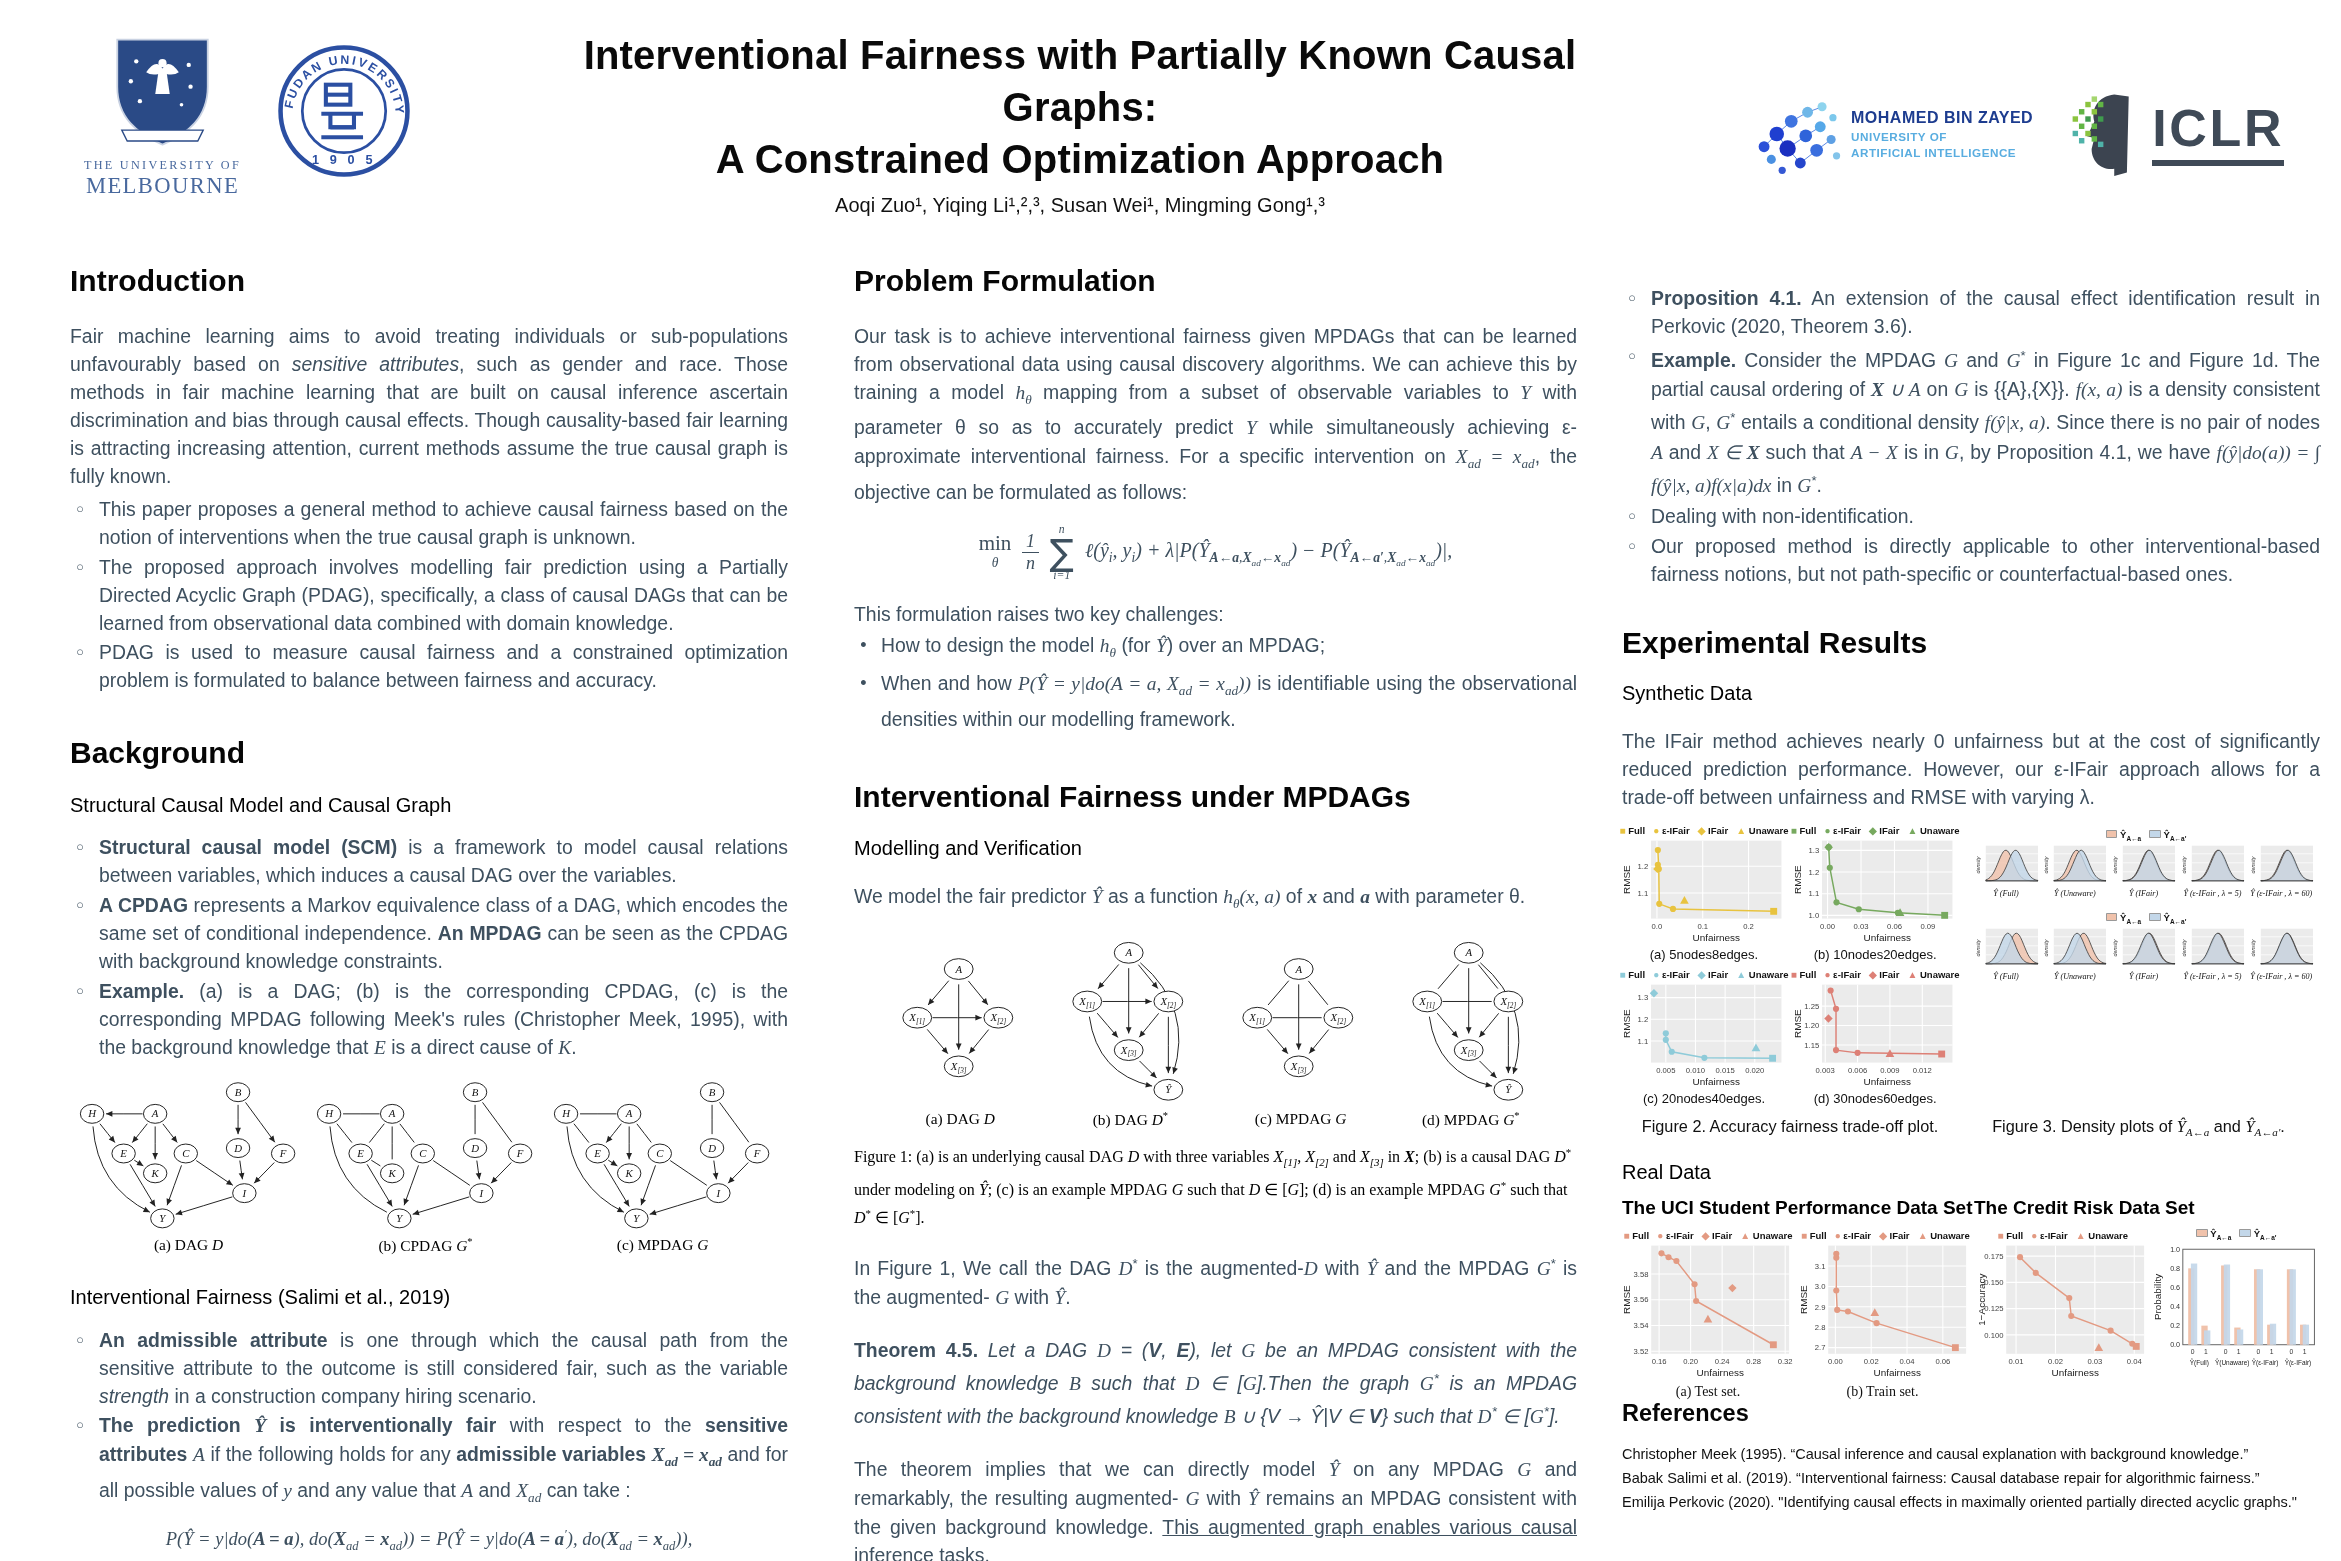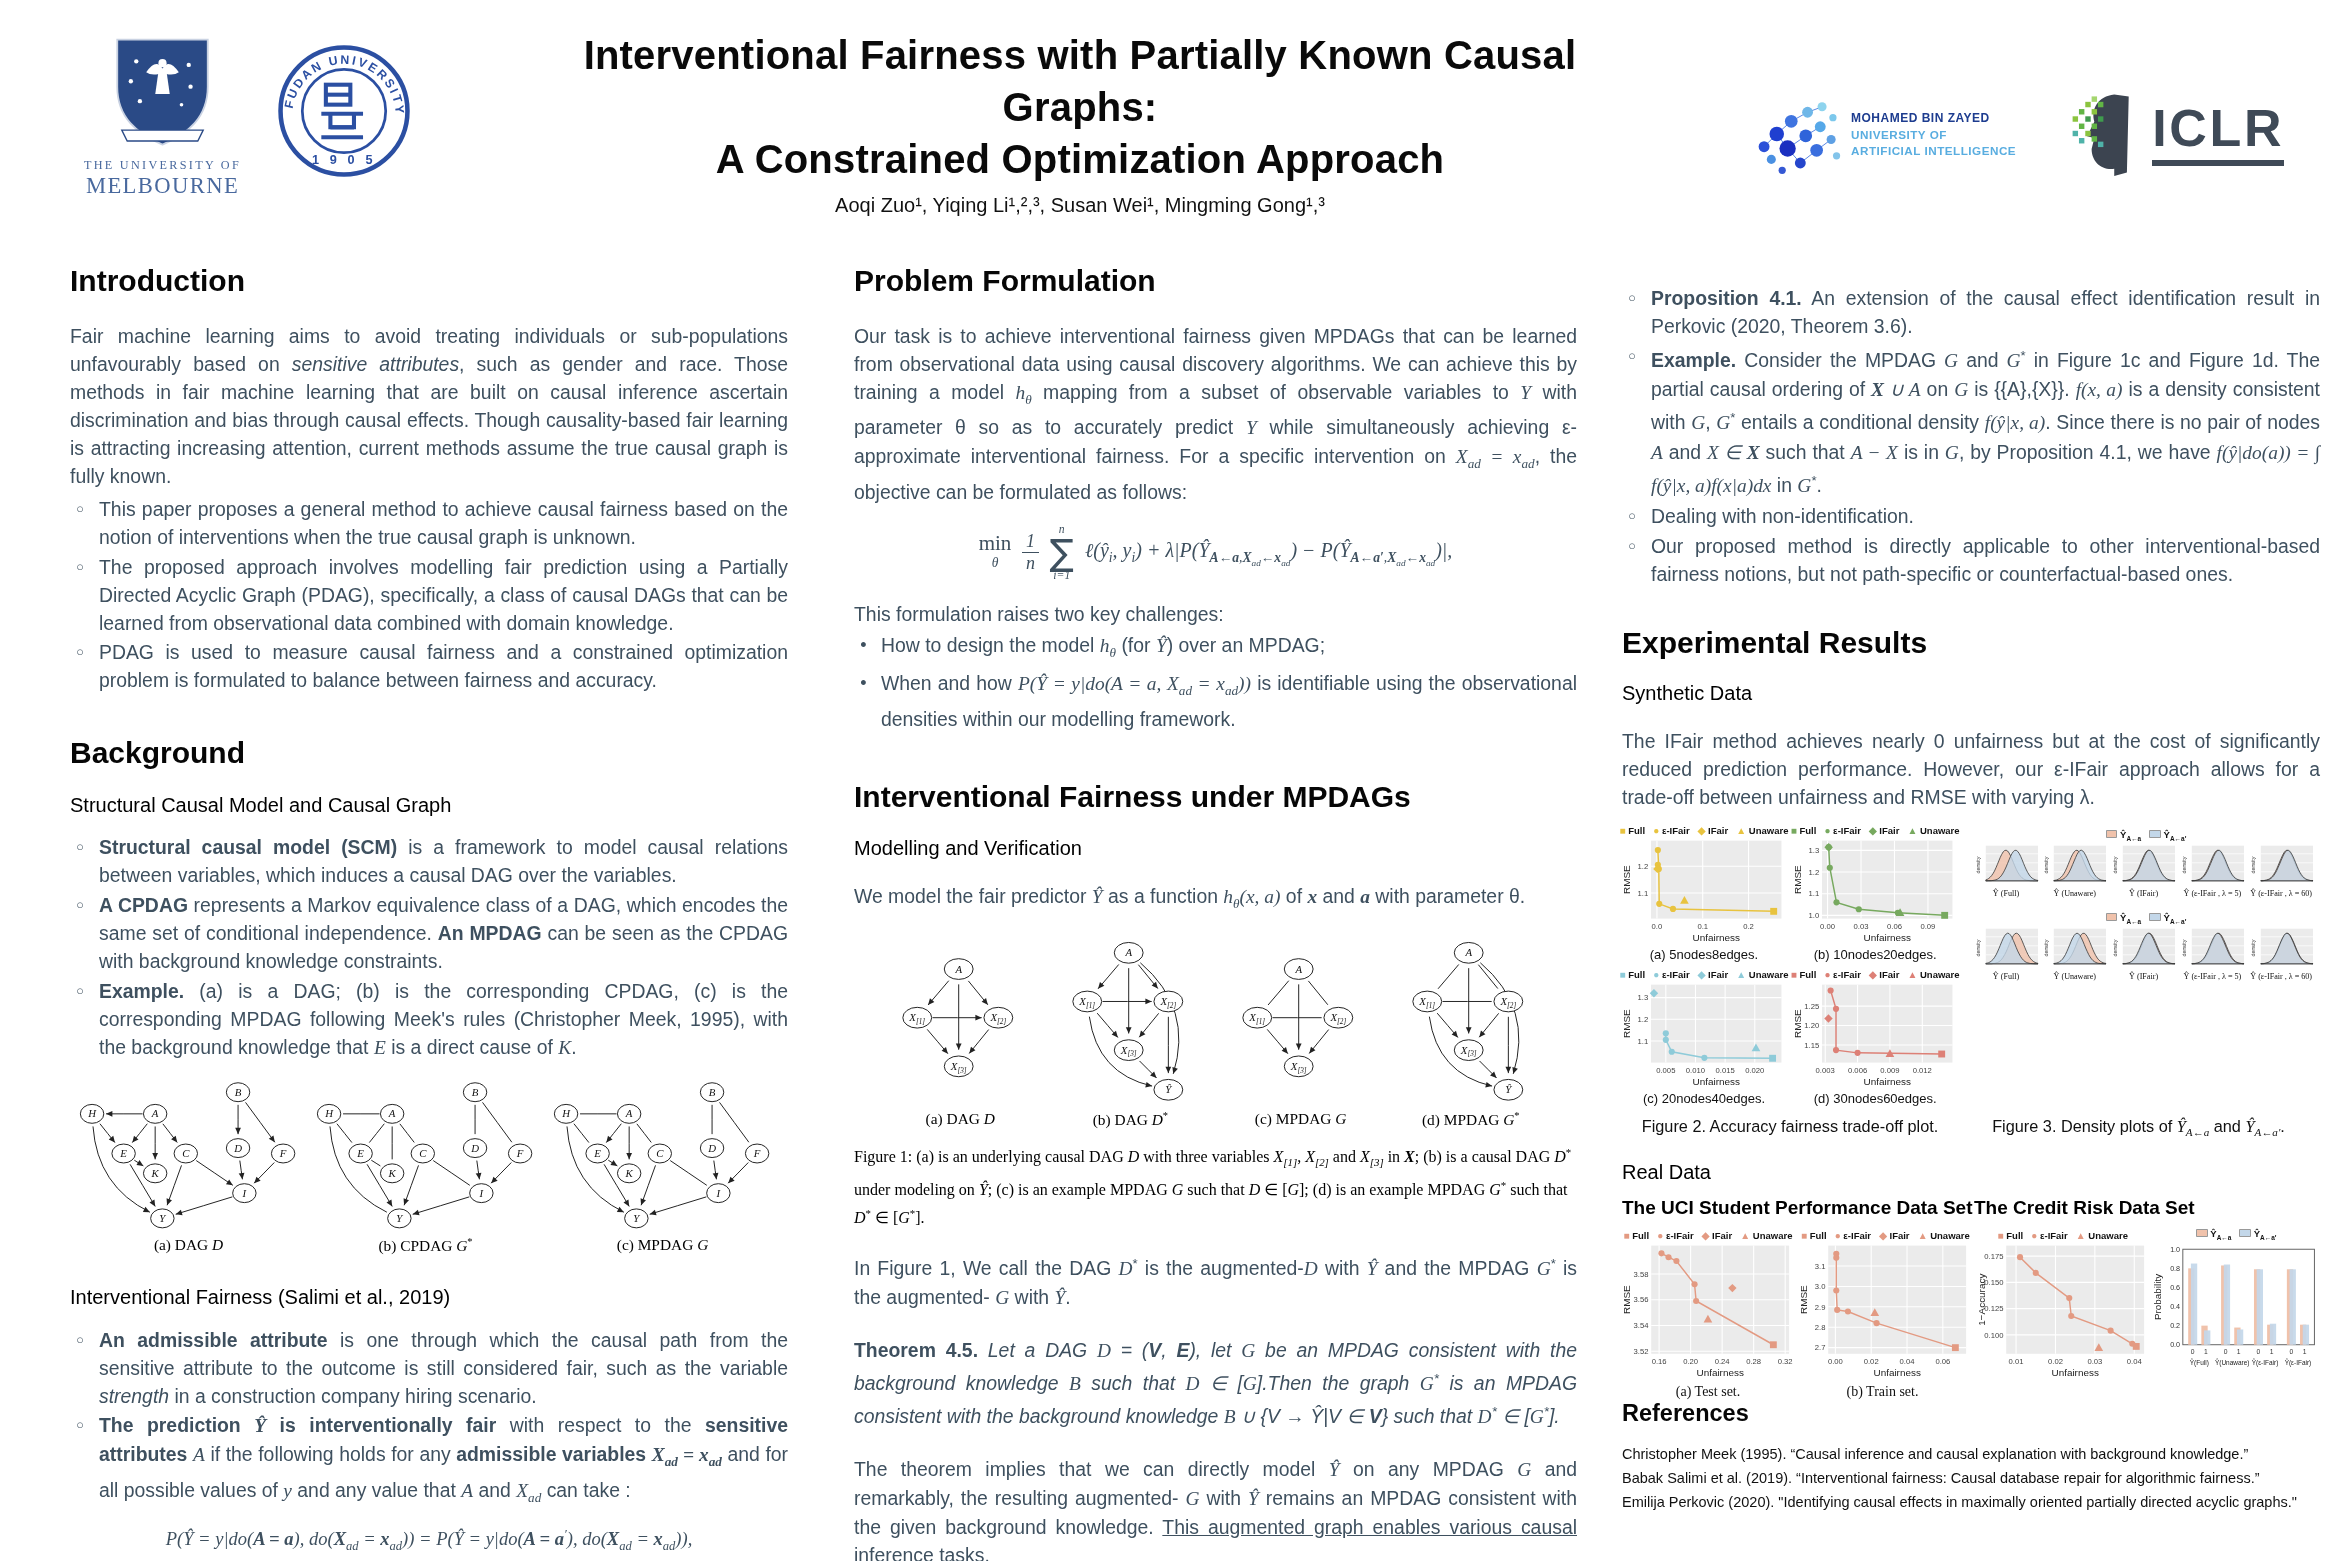--- a/index.html
+++ b/index.html
@@ -10,21 +10,21 @@
 
 #melb{position:absolute;left:72px;top:36px;width:181px;text-align:center;}
 .mtxt1{font-family:"Liberation Serif",serif;font-size:12.2px;letter-spacing:2.3px;color:#49699e;margin-top:4.5px;}
 .mtxt2{font-family:"Liberation Serif",serif;font-size:22.6px;letter-spacing:1.4px;color:#49699e;margin-top:0.9px;}
 #fudan{position:absolute;left:276px;top:43px;}
 #title{position:absolute;left:506px;top:29px;width:1148px;text-align:center;color:#0a0a0a;}
 #title .t{font-size:40px;font-weight:600;line-height:52px;letter-spacing:0.2px;}
 #authors{font-size:20px;margin-top:9px;color:#111;}
 #affil{font-size:15px;margin-top:8.1px;color:#111;}
 #mbzuai{position:absolute;left:1755px;top:94px;display:flex;gap:9px;align-items:center;}
-.mbz1{font-size:12px;font-weight:700;color:#1d3c8f;letter-spacing:0.5px;}
+.mbz1{font-size:16px;font-weight:700;color:#1d3c8f;letter-spacing:0.5px;}
 .mbz2{font-size:11.7px;font-weight:700;color:#59ade0;letter-spacing:0.5px;margin-top:2.7px;}
 #iclr{position:absolute;left:2069px;top:89px;display:flex;align-items:center;gap:7.2px;}
 .iclrtxt{font-size:52px;font-weight:800;color:#3f4a57;letter-spacing:2.7px;border-bottom:6.3px solid #3f4a57;line-height:1.05;padding-bottom:5px;}
 
 
 .col{position:absolute;top:264px;}
 #col1{left:70px;width:718px;}
 #col2{left:854px;width:723px;}
 #col3{left:1622px;width:698px;}
 .h2{font-size:30px;font-weight:600;color:#060606;}
@@ -59,21 +59,21 @@
 
 
 #synfigs{display:flex;gap:14.5px;margin-top:14.5px;}
 #fig2grid{display:grid;grid-template-columns:164px 164px;gap:7.2px 7.2px;width:336px;}
 #fig3block{width:347px;display:flex;flex-direction:column;gap:14.5px;margin-top:3.6px;}
 .ccell{display:flex;flex-direction:column;align-items:center;}
 .clegend{display:flex;justify-content:center;align-items:center;gap:8.1px;font-size:9.5px;font-weight:700;color:#111;margin-bottom:0.9px;white-space:nowrap;}
 .lgm{font-size:10px;}
 .sw{display:inline-block;width:11.7px;height:8.1px;border-radius:0.9px;border:0.9px solid #999;}
 .ccap{font-size:13px;color:#111;margin-top:2.7px;}
-.drow{display:flex;gap:1.8px;}
+.drow{display:flex;gap:1.8px;font-style:italic;}
 .dcell{display:flex;flex-direction:column;align-items:center;}
 .dlab{font-family:"Liberation Serif",serif;font-size:8.1px;color:#111;margin-top:0.9px;white-space:nowrap;}
 #syncaps{display:flex;margin-top:11px;}
 #syncaps .fc{font-size:16.3px;color:#111;text-align:center;}
 #realhead{display:flex;margin-top:12.6px;}
 #realhead .dsh{font-size:19px;font-weight:600;color:#000;}
 #realrow{display:flex;gap:5.4px;margin-top:9px;align-items:flex-end;}
 #realcaps{display:flex;margin-top:5.4px;}
 #realcaps .fc{font-family:"Liberation Serif",serif;font-size:14px;color:#111;text-align:center;}
 

